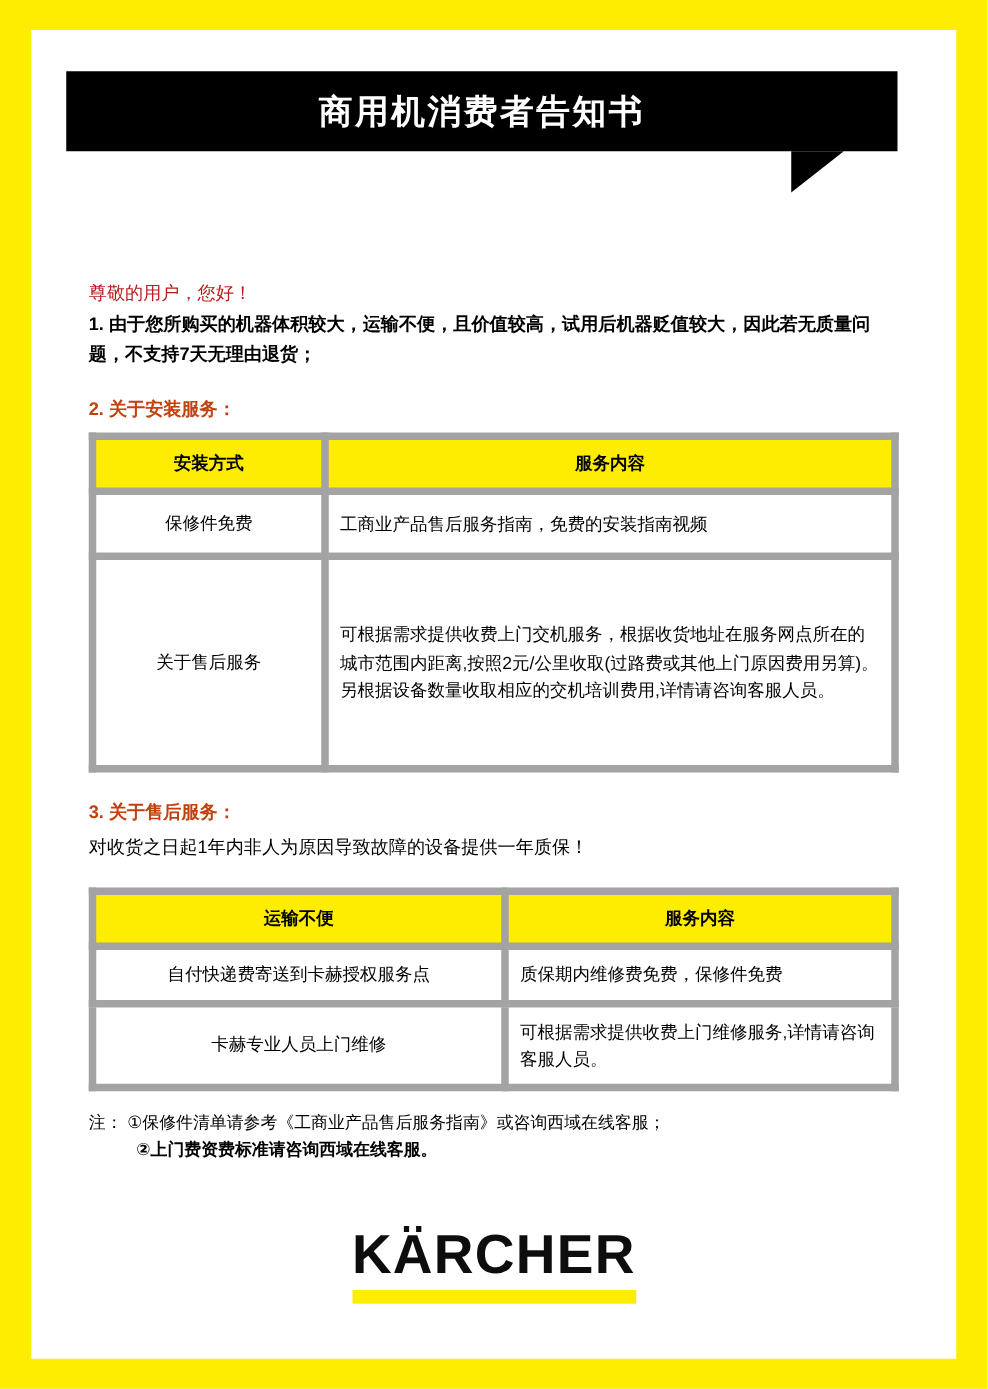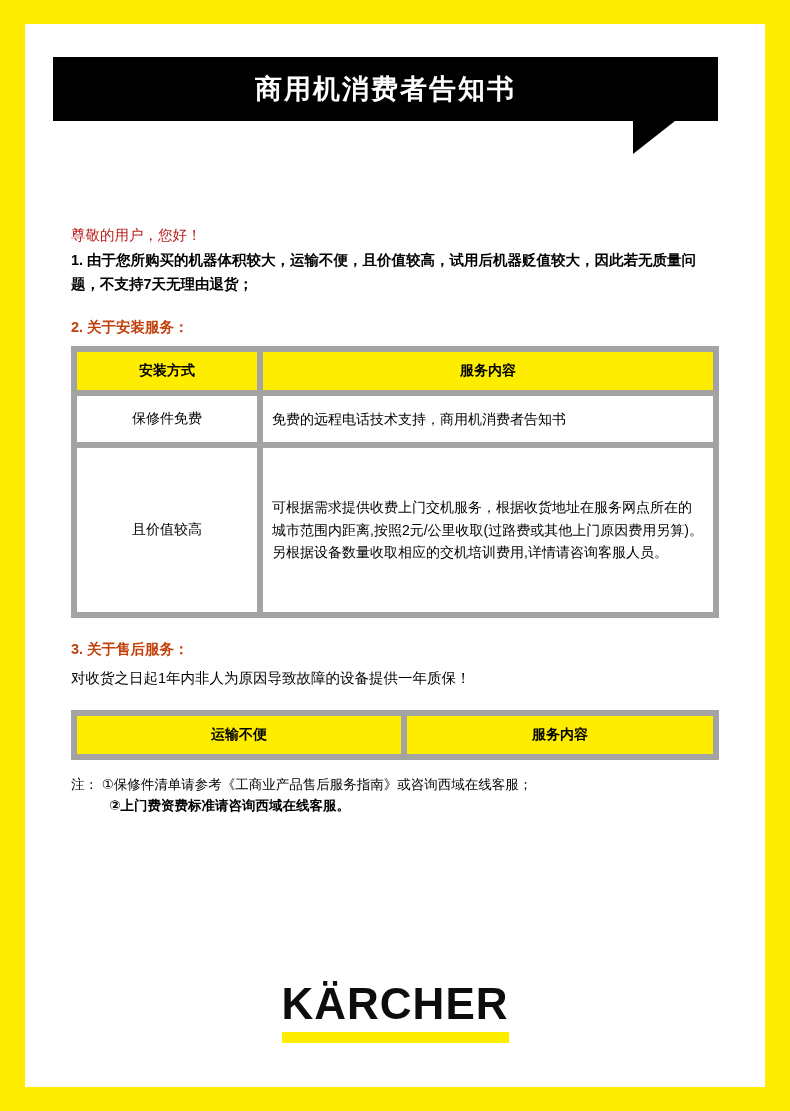--- a/index.html
+++ b/index.html
@@ -172,42 +172,50 @@
           <col class="c1">
           <col>
         </colgroup>
       <tbody>
           <tr class="thead">
         <td>安装方式</td>
         <td>服务内容</td>
       </tr>
       <tr>
         <td class="cell-center row-h2">保修件免费</td>
-        <td class="cell-left row-h2">免费的远程电话技术支持，商用机消费者告知书</td>
-      </tr>
-      <tr>
-        <td class="cell-center tall">且价值较高</td>
+        <td class="cell-left row-h2">工商业产品售后服务指南，免费的安装指南视频</td>
+      </tr>
+      <tr>
+        <td class="cell-center tall">关于售后服务</td>
         <td class="cell-left tall">可根据需求提供收费上门交机服务，根据收货地址在服务网点所在的城市范围内距离,按照2元/公里收取(过路费或其他上门原因费用另算)。另根据设备数量收取相应的交机培训费用,详情请咨询客服人员。</td>
       </tr>
     </tbody>
       </table>
 
     <div class="section-head">3. 关于售后服务：</div>
     <div class="plain-line">对收货之日起1年内非人为原因导致故障的设备提供一年质保！</div>
 
     <table class="t2">
       <colgroup>
           <col style="width:330px">
           <col>
         </colgroup>
       <tbody>
           <tr class="thead">
         <td>运输不便</td>
         <td>服务内容</td>
       </tr>
+      <tr>
+        <td class="cell-center row-h">自付快递费寄送到卡赫授权服务点</td>
+        <td class="cell-left row-h">质保期内维修费免费，保修件免费</td>
+      </tr>
+      <tr>
+        <td class="cell-center row-h2">卡赫专业人员上门维修</td>
+        <td class="cell-left row-h2">可根据需求提供收费上门维修服务,详情请咨询客服人员。</td>
+      </tr>
     </tbody>
       </table>
 
     <div class="notes">
       <span class="nline">注： ①保修件清单请参考《工商业产品售后服务指南》或咨询西域在线客服；</span>
       <span class="nline indent">②上门费资费标准请咨询西域在线客服。</span>
     </div>
 
   </div>
 

